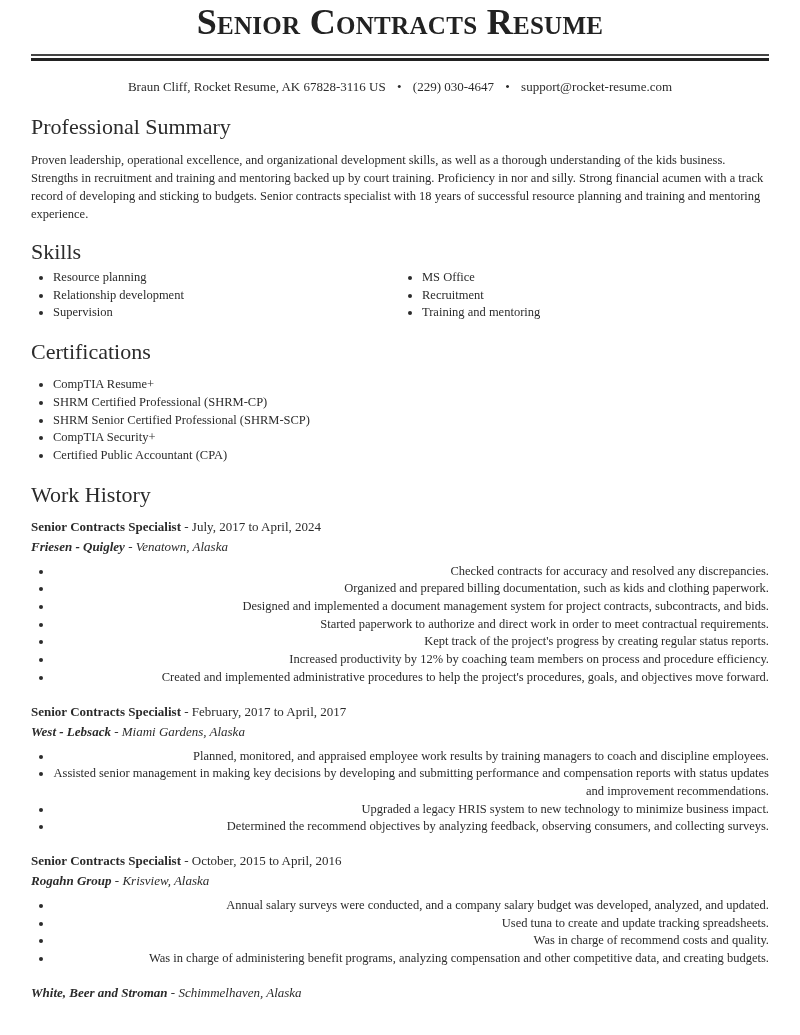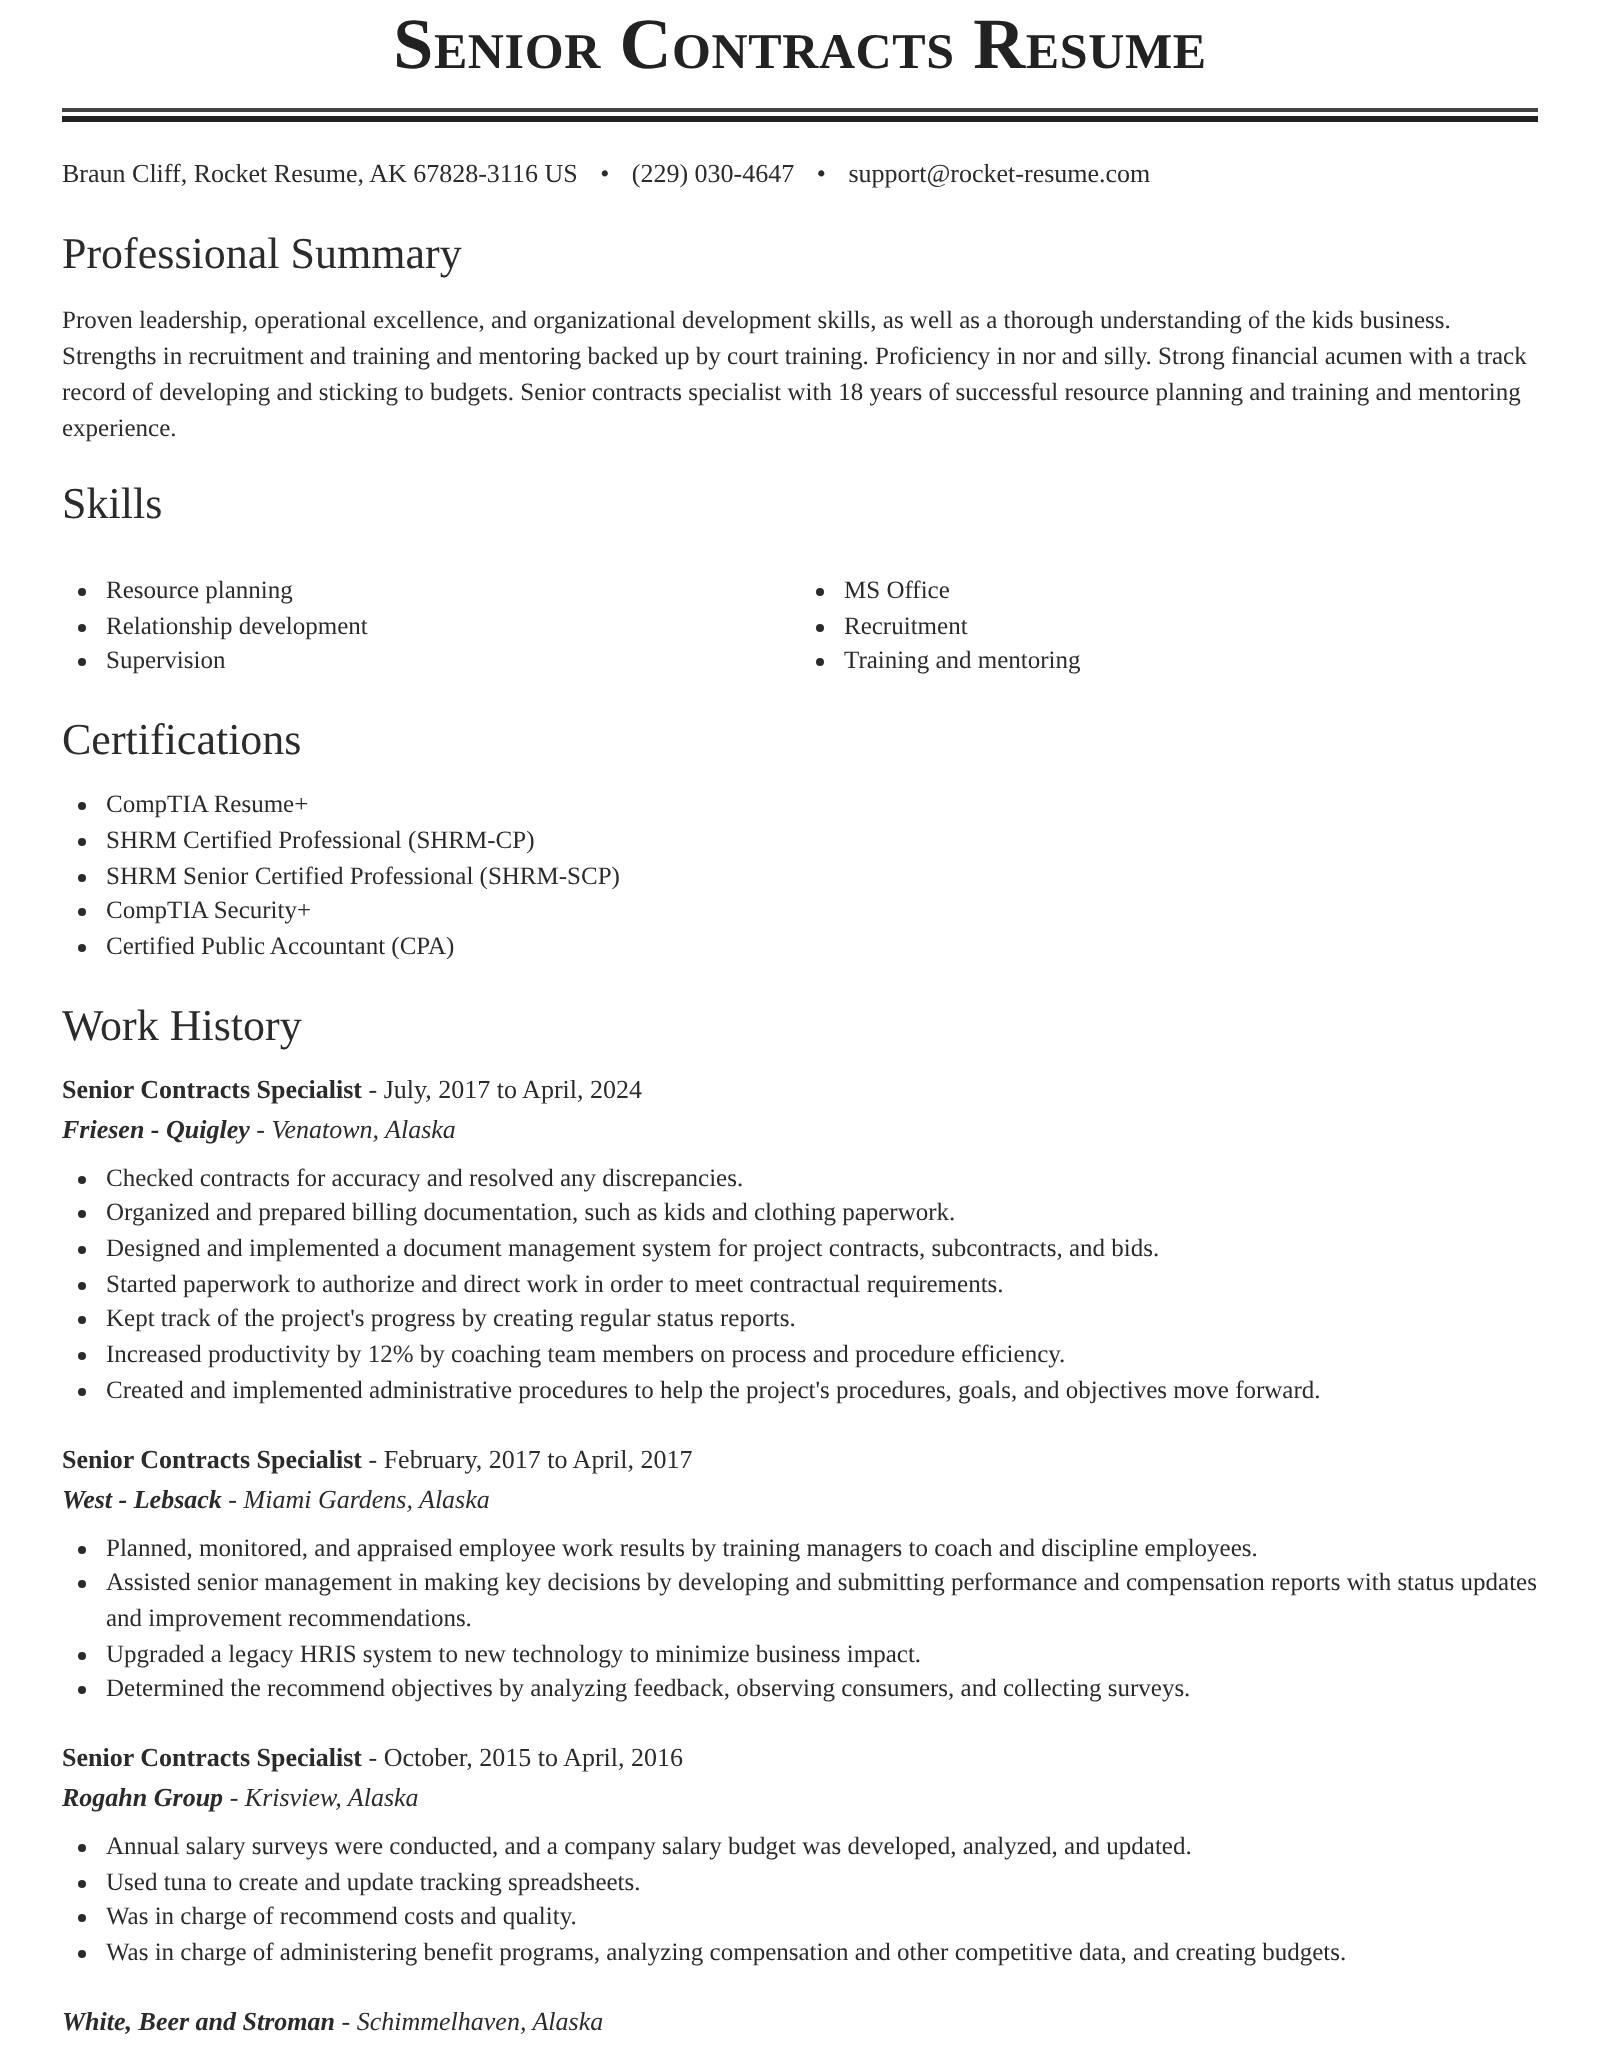--- a/index.html
+++ b/index.html
@@ -18,54 +18,55 @@
       font-weight: bold;
       font-size: 36px;
       letter-spacing: 0.3px;
       margin: 0;
       line-height: 44px;
       color: #222222;
     }
     .rule-thin { height: 2px; background: #444444; margin-top: 10px; }
     .rule-thick { height: 3px; background: #222222; margin-top: 2px; }
     .contact {
+      text-align: center;
       font-size: 13px;
       margin-top: 17px;
       line-height: 18px;
       color: #2b2b2b;
     }
     .contact .sep { margin: 0 8px; }
     h2 {
       font-weight: normal;
       font-size: 22px;
       margin: 0;
       color: #2b2b2b;
       line-height: 28px;
     }
     .sec-summary h2 { margin-top: 17px; }
     .summary {
       margin-top: 10px;
       line-height: 18px;
       font-size: 12.5px;
     }
     .sec-skills h2 { margin-top: 15px; }
-    .skills-grid { display: flex; margin-top: 21px; }
+    .skills-grid { display: flex; margin-top: 3px; }
     .skills-grid ul { width: 364px; }
     ul { margin: 0; padding-left: 22px; list-style: disc; }
     li { line-height: 17.7px; font-size: 12.5px; }
     .sec-certs h2 { margin-top: 16px; }
     .sec-certs ul { margin-top: 10px; }
     .sec-work h2 { margin-top: 16px; }
     .job { margin-top: 8px; }
     .job + .job { margin-top: 15px; }
     .job-line1 { line-height: 20px; font-size: 13px; }
     .job-line1 .role { font-weight: bold; }
     .job-line2 { line-height: 20px; font-size: 13px; font-style: italic; }
     .job-line2 .company { font-weight: bold; }
-    .job ul { margin-top: 6px; }
+    .job ul { margin-top: 6px; text-align: right; }
   </style>
 </head>
 <body>
 
 <div class="page">
   <h1 class="title">Senior Contracts Resume</h1>
   <div class="rule-thin"></div>
   <div class="rule-thick"></div>
 
   <div class="contact">

